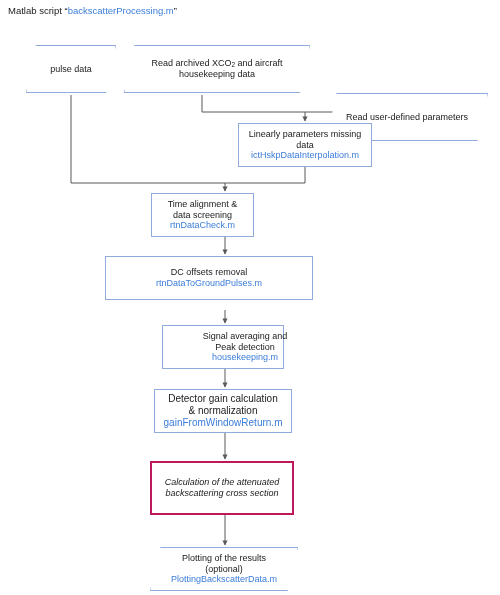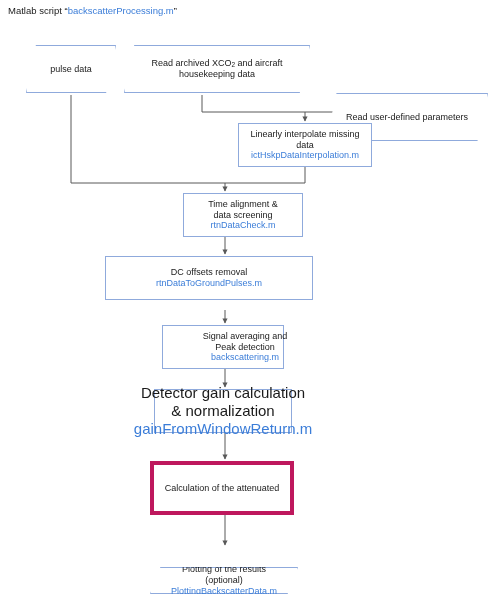--- a/index.html
+++ b/index.html
@@ -41,21 +41,22 @@
     text-align: center;
     background: #ffffff;
     line-height: 1.22;
   }
 
   .rect {
     border: 1px solid #8faadc;
   }
 
   .rect-bold {
-    border: 4px solid #be185d;
+    border: 2px solid #be185d;
+    font-style: italic;
   }
 
   .para {
     border: 1px solid #8faadc;
   }
 
   .line {
     display: block;
     white-space: nowrap;
   }
@@ -74,26 +75,26 @@
     color: #1a1a1a;
   }
 
   .hdr .fn { color: #3b7dd8; }
 
   
   #node-read-lidar      { left: 26px;  top: 45px;  width: 90px;  height: 48px; font-size: 9px; }
   #node-read-xco2       { left: 124px; top: 45px;  width: 186px; height: 48px; font-size: 9px; }
   #node-read-params     { left: 326px; top: 45px;  width: 162px; height: 48px; font-size: 9px; margin-top: 48px; }
   #node-interpolate     { left: 238px; top: 123px; width: 134px; height: 44px; font-size: 9px; }
-  #node-time-align      { left: 183px; top: 193px; width: 120px; height: 44px; font-size: 9px; }
+  #node-time-align      { left: 151px; top: 193px; width: 103px; height: 44px; font-size: 9px; }
   #node-dc-offsets      { left: 105px; top: 256px; width: 208px; height: 44px; font-size: 9px; }
   #node-signal-avg      { left: 162px; top: 325px; width: 122px; height: 44px; font-size: 9px; padding-left: 44px; }
-  #node-detector-gain   { left: 154px; top: 389px; width: 138px; height: 44px; font-size: 15px; }
+  #node-detector-gain   { left: 154px; top: 389px; width: 138px; height: 44px; font-size: 10px; }
   #node-calculation     { left: 150px; top: 461px; width: 144px; height: 54px; font-size: 9px; }
-  #node-plotting        { left: 150px; top: 567px; width: 148px; height: 27px; font-size: 9px; justify-content: center; }
+  #node-plotting        { left: 150px; top: 547px; width: 148px; height: 44px; font-size: 9px; justify-content: center; }
 
   sub { font-size: 0.72em; vertical-align: -0.22em; }
 </style>
 </head>
 <body>
 
 <div id="canvas">
 
   <svg id="connectors" viewBox="0 0 500 595" width="500" height="595">
     <defs>
@@ -138,50 +139,51 @@
   <div class="node para" id="node-read-xco2" style="clip-path: polygon(5.5% 0, 100% 0, 94.5% 100%, 0 100%);">
     <span class="line"><span>Read archived XCO</span><sub>2</sub><span> and aircraft</span></span>
     <span class="line">housekeeping data</span>
   </div>
 
   <div class="node para" id="node-read-params" style="clip-path: polygon(6.5% 0, 100% 0, 93.5% 100%, 0 100%);">
     <span class="line">Read user-defined parameters</span>
   </div>
 
   <div class="node rect" id="node-interpolate">
-    <span class="line">Linearly interpolate missing</span>
+    <span class="line">Linearly parameters missing</span>
     <span class="line">data</span>
     <span class="line fn">ictHskpDataInterpolation.m</span>
   </div>
 
   <div class="node rect" id="node-time-align">
     <span class="line">Time alignment &amp;</span>
     <span class="line">data screening</span>
     <span class="line fn">rtnDataCheck.m</span>
   </div>
 
   <div class="node rect" id="node-dc-offsets">
     <span class="line">DC offsets removal</span>
     <span class="line fn">rtnDataToGroundPulses.m</span>
   </div>
 
   <div class="node rect" id="node-signal-avg">
     <span class="line">Signal averaging and</span>
     <span class="line">Peak detection</span>
-    <span class="line fn">backscattering.m</span>
+    <span class="line fn">housekeeping.m</span>
   </div>
 
   <div class="node rect" id="node-detector-gain">
     <span class="line">Detector gain calculation</span>
     <span class="line">&amp; normalization</span>
     <span class="line fn">gainFromWindowReturn.m</span>
   </div>
 
   <div class="node rect-bold" id="node-calculation">
     <span class="line">Calculation of the attenuated</span>
+    <span class="line">backscattering cross section</span>
   </div>
 
   <div class="node para" id="node-plotting" style="clip-path: polygon(7% 0, 100% 0, 93% 100%, 0 100%);">
     <span class="line">Plotting of the results</span>
     <span class="line">(optional)</span>
     <span class="line fn">PlottingBackscatterData.m</span>
   </div>
 
 </div>
 

